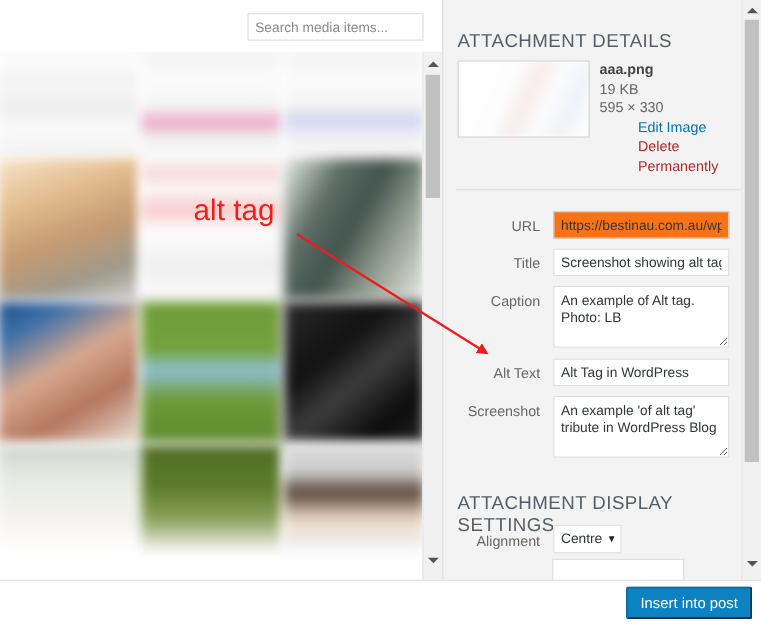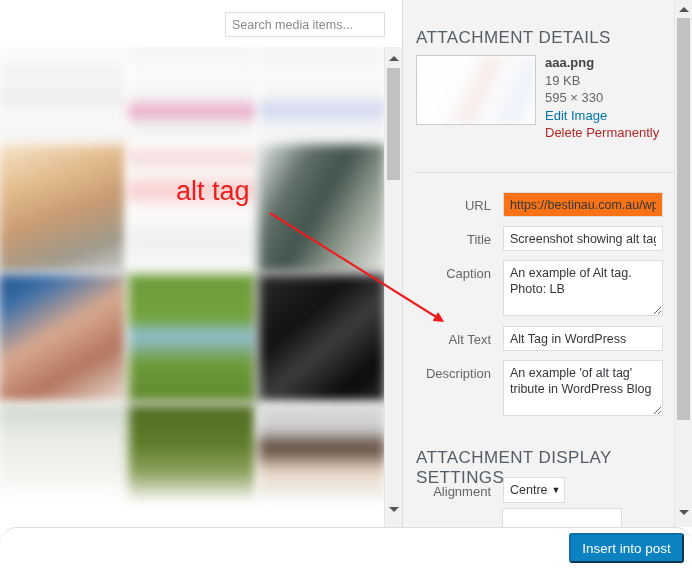--- a/index.html
+++ b/index.html
@@ -137,21 +137,21 @@
 
   #file-meta {
     position: absolute;
     left: 545px; top: 54px;
     width: 135px;
     line-height: 17.5px;
     font-size: 13px;
     color: #666666;
   }
   #file-meta .fname { color: #444; font-weight: bold; }
-  #file-meta a { display: block; text-decoration: none; }
+  #file-meta a { display: block; text-decoration: none; margin-left: 35px; }
   #edit-image-link { color: #0073aa; }
   #delete-permanently-link { color: #b52727; }
 
   #meta-divider {
     position: absolute;
     left: 415px; top: 172px;
     width: 263px; height: 1px;
     background: #dddddd;
   }
 
@@ -249,21 +249,20 @@
     background: #c1c1c1;
   }
 
   
   #footer-bar {
     position: absolute;
     left: 0; top: 527px;
     width: 692px; height: 42px;
     background: #ffffff;
     border-top: 1px solid #ddd;
-    border-radius: 17px;
   }
   #insert-into-post-button {
     position: absolute;
     left: 569px; top: 5px;
     width: 115px; height: 30px;
     background: #0d82c1;
     border: 1px solid #0a6f a6;
     border-color: #0a6fa6;
     border-radius: 3px;
     color: #ffffff;
@@ -360,21 +359,21 @@
       <textarea class="fctl" id="caption-textarea" style="">An example of Alt tag.
 Photo: LB</textarea>
     </div>
 
     <div class="frow" id="row-alt">
       <div class="flabel" id="alt-label">Alt Text</div>
       <input class="fctl" id="alt-input" type="text" value="Alt Tag in WordPress" style="">
     </div>
 
     <div class="frow" id="row-desc">
-      <div class="flabel" id="desc-label">Description</div>
+      <div class="flabel" id="desc-label">Screenshot</div>
       <textarea class="fctl" id="desc-textarea" style="">An example 'of alt tag' tribute in WordPress Blog</textarea>
     </div>
 
     <div class="frow" id="row-align">
       <div class="flabel" id="align-label">Alignment</div>
       <div id="alignment-select">
         <span>Centre</span>
         <span class="caret">▼</span>
       </div>
     </div>

